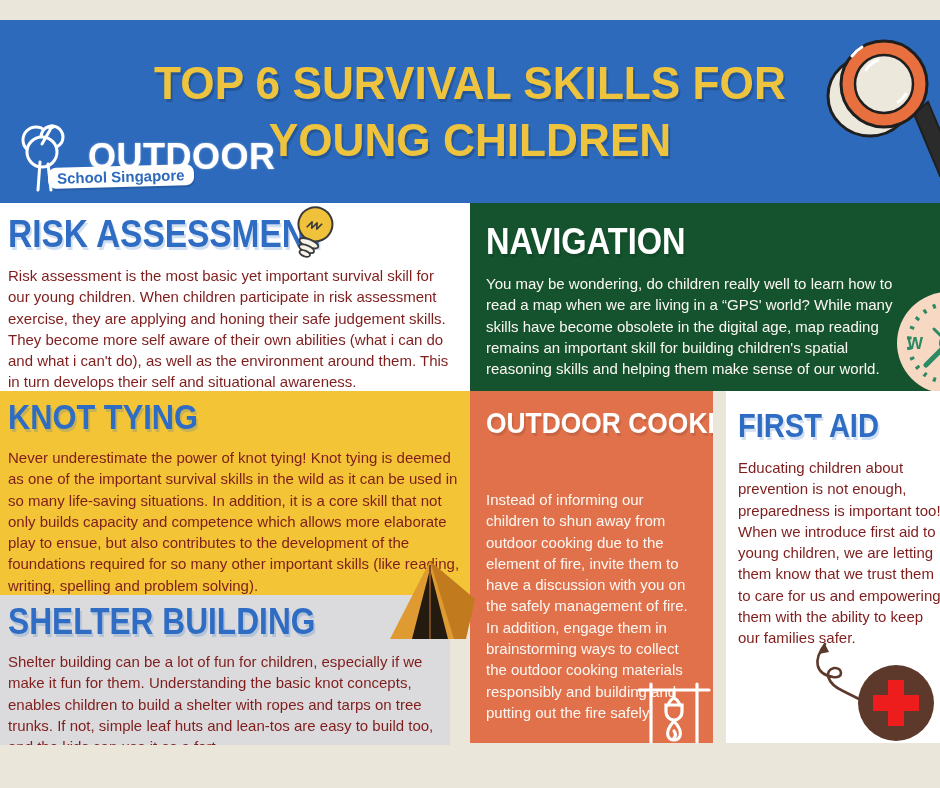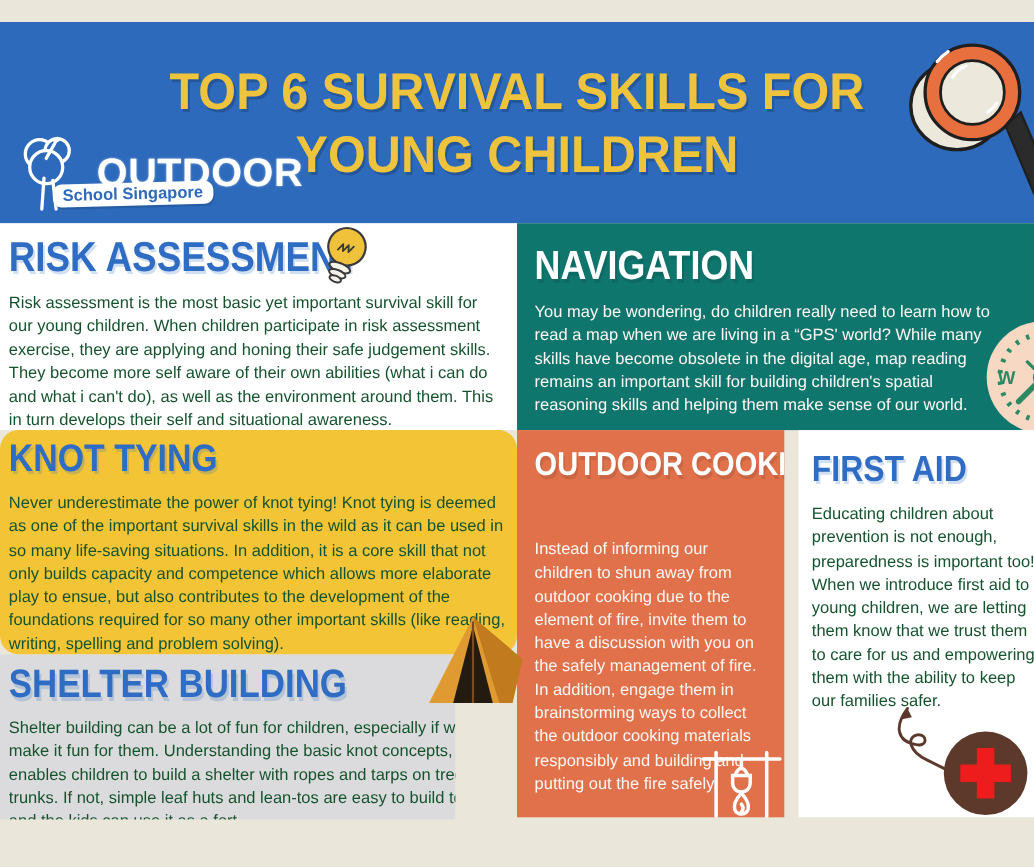--- a/index.html
+++ b/index.html
@@ -39,35 +39,35 @@
     position:absolute;left:34px;top:36px;background:#ffffff;
     color:#2d6abc;font-weight:800;font-size:15px;
     padding:2px 9px;border-radius:8px;transform:rotate(-1.5deg);
     box-shadow:1px 2px 0 rgba(0,0,0,.12);
     white-space:nowrap;
   }
 
   
   .sec{position:absolute;overflow:hidden;}
   .sec-risk   {left:0;  top:203px;width:470px;height:188px;background:#ffffff;}
-  .sec-nav    {left:470px;top:203px;width:470px;height:188px;background:#0f766e;}
-  .sec-knot   {left:0;  top:391px;width:470px;height:204px;background:#f2c436;border-radius:17px;}
-  .sec-shelter{left:0;  top:595px;width:414px;height:150px;background:#dbdbdd;}
+  .sec-nav    {left:470px;top:203px;width:470px;height:188px;background:#14532d;}
+  .sec-knot   {left:0;  top:391px;width:470px;height:204px;background:#f2c436;}
+  .sec-shelter{left:0;  top:595px;width:414px;height:150px;background:#dbdbdd;padding-left:36px;}
   .sec-cook   {left:470px;top:391px;width:243px;height:352px;background:#e0714b;}
   .sec-aid    {left:713px;top:391px;width:227px;height:352px;background:#ffffff;margin-left:13px;}
 
   .sec h2{
     margin:0;font-weight:800;color:#2f6cc3;
     transform:scaleX(.88);transform-origin:left center;
     text-shadow:2px 3px 0 rgba(47,108,195,.22);
     white-space:nowrap;line-height:1.04;
   }
   .sec h2.white{color:#ffffff;text-shadow:2px 3px 0 rgba(0,0,0,.10);}
   .sec p{
-    margin:0;font-weight:500;color:#14532d;
+    margin:0;font-weight:500;color:#7f1d1d;
     font-size:15px;line-height:1.42;letter-spacing:0;
   }
   .sec p.white{color:#fdf8f4;}
 
   .risk-title   {position:absolute;left:8px;top:12px;font-size:38px;}
   .risk-body    {position:absolute;left:8px;top:62px;width:446px;}
   .nav-title    {position:absolute;left:16px;top:20px;font-size:37px;}
   .nav-body     {position:absolute;left:16px;top:70px;width:428px;}
   .knot-title   {position:absolute;left:8px;top:8px;font-size:35px;}
   .knot-body    {position:absolute;left:8px;top:56px;width:452px;}
@@ -138,21 +138,21 @@
       <circle cx="32" cy="22" r="17" fill="#f0c23c" stroke="#3a3a3a" stroke-width="2"></circle>
       <path d="M25,28 l3,-7 2,6 3,-7 2,6 3,-7" fill="none" stroke="#3a3a3a" stroke-width="1.6" stroke-linejoin="round"></path>
       <ellipse cx="33" cy="42" rx="10" ry="4" fill="#f5f2ea" stroke="#3a3a3a" stroke-width="1.8"></ellipse>
       <ellipse cx="33" cy="48" rx="8" ry="3.4" fill="#f5f2ea" stroke="#3a3a3a" stroke-width="1.8"></ellipse>
       <ellipse cx="33" cy="53" rx="5.5" ry="2.8" fill="#f5f2ea" stroke="#3a3a3a" stroke-width="1.8"></ellipse>
     </g>
   </svg>
 
   <div class="sec sec-nav">
     <h2 class="white nav-title">NAVIGATION</h2>
-    <p class="white nav-body">You may be wondering, do children really need to learn how to read a map when we are living in a “GPS' world? While many skills have become obsolete in the digital age, map reading remains an important skill for building children's spatial reasoning skills and helping them make sense of our world.</p>
+    <p class="white nav-body">You may be wondering, do children really well to learn how to read a map when we are living in a “GPS' world? While many skills have become obsolete in the digital age, map reading remains an important skill for building children's spatial reasoning skills and helping them make sense of our world.</p>
   </div>
   <svg class="icon icon-compass" viewBox="0 0 108 108">
     <circle cx="54" cy="54" r="51" fill="#f7d8c3"></circle>
     <circle cx="54" cy="54" r="39" fill="none" stroke="#2b8a63" stroke-width="4.5" stroke-dasharray="3 7.5"></circle>
     <text class="compass-letter" x="54" y="30" text-anchor="middle">N</text>
     <text class="compass-letter" x="87" y="60" text-anchor="middle">E</text>
     <text class="compass-letter" x="54" y="92" text-anchor="middle">S</text>
     <text class="compass-letter" x="21" y="60" text-anchor="middle">W</text>
     <line x1="32" y1="76" x2="76" y2="32" stroke="#2b8a63" stroke-width="5" stroke-linecap="round"></line>
     <polygon points="76,32 68,36 72,40" fill="#2b8a63"></polygon>

